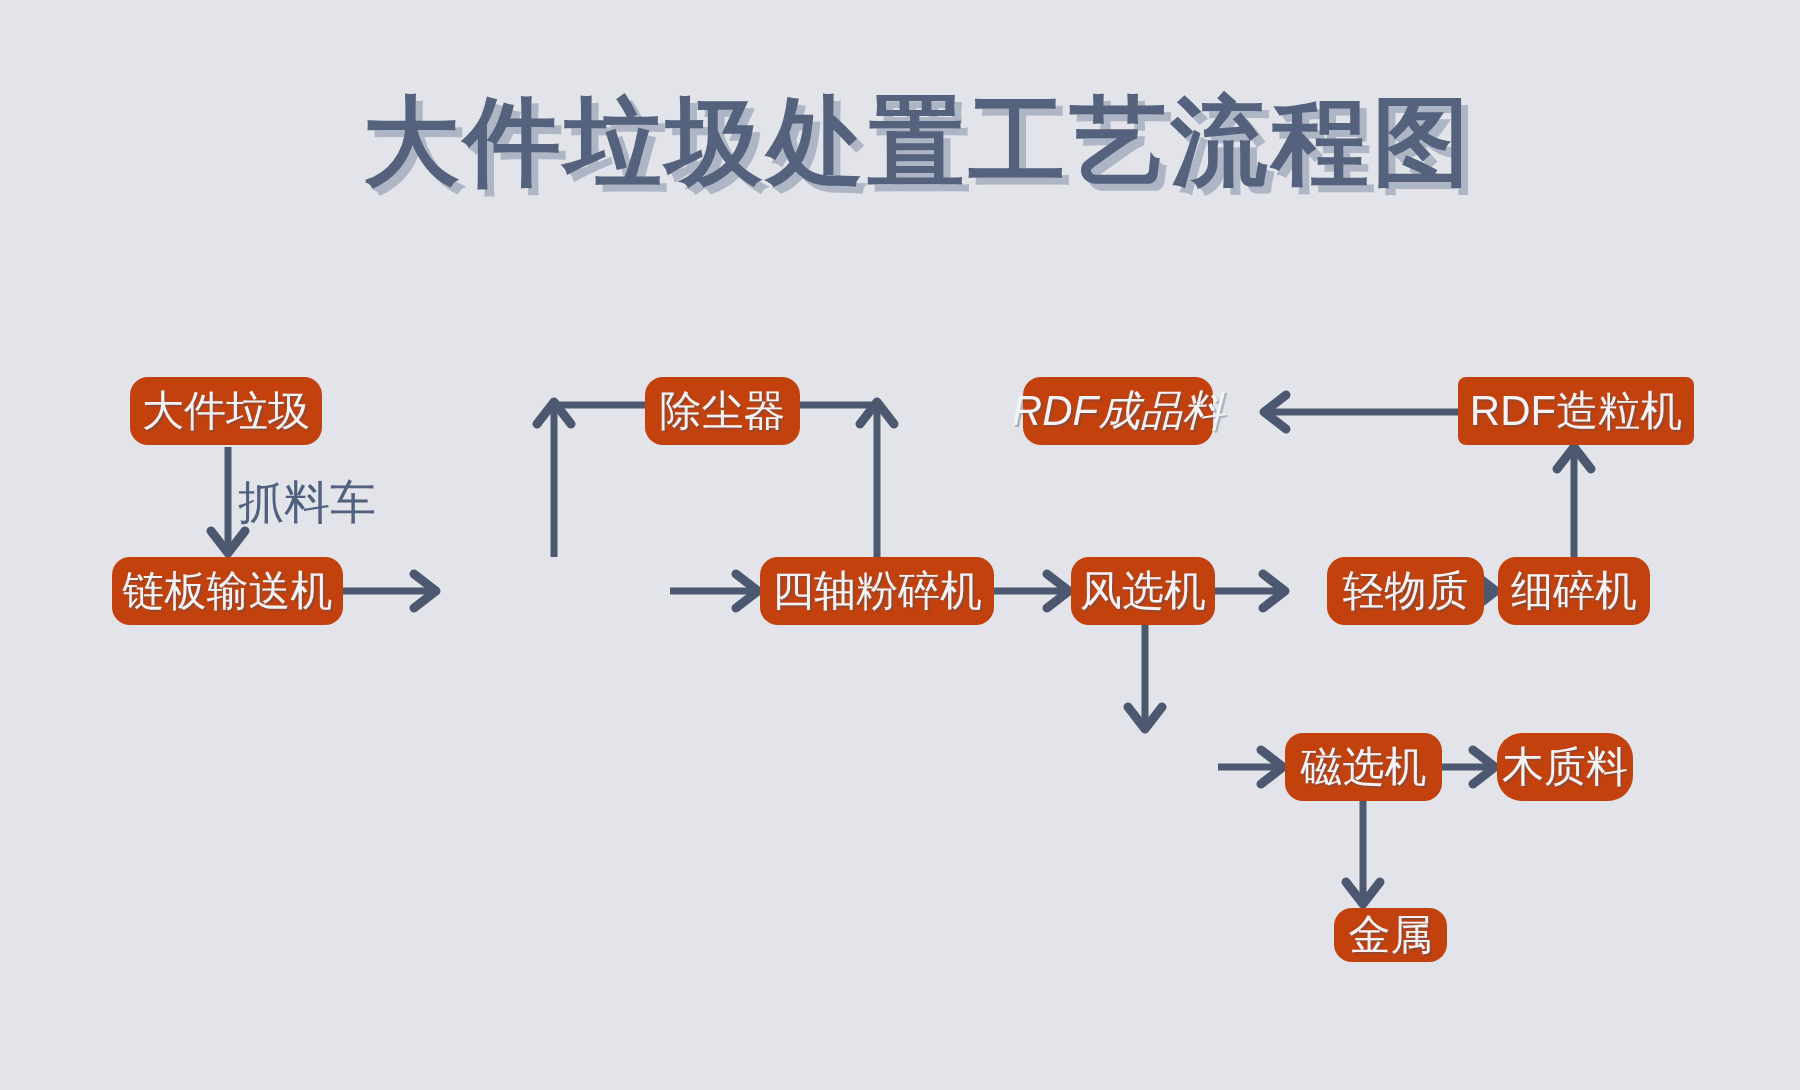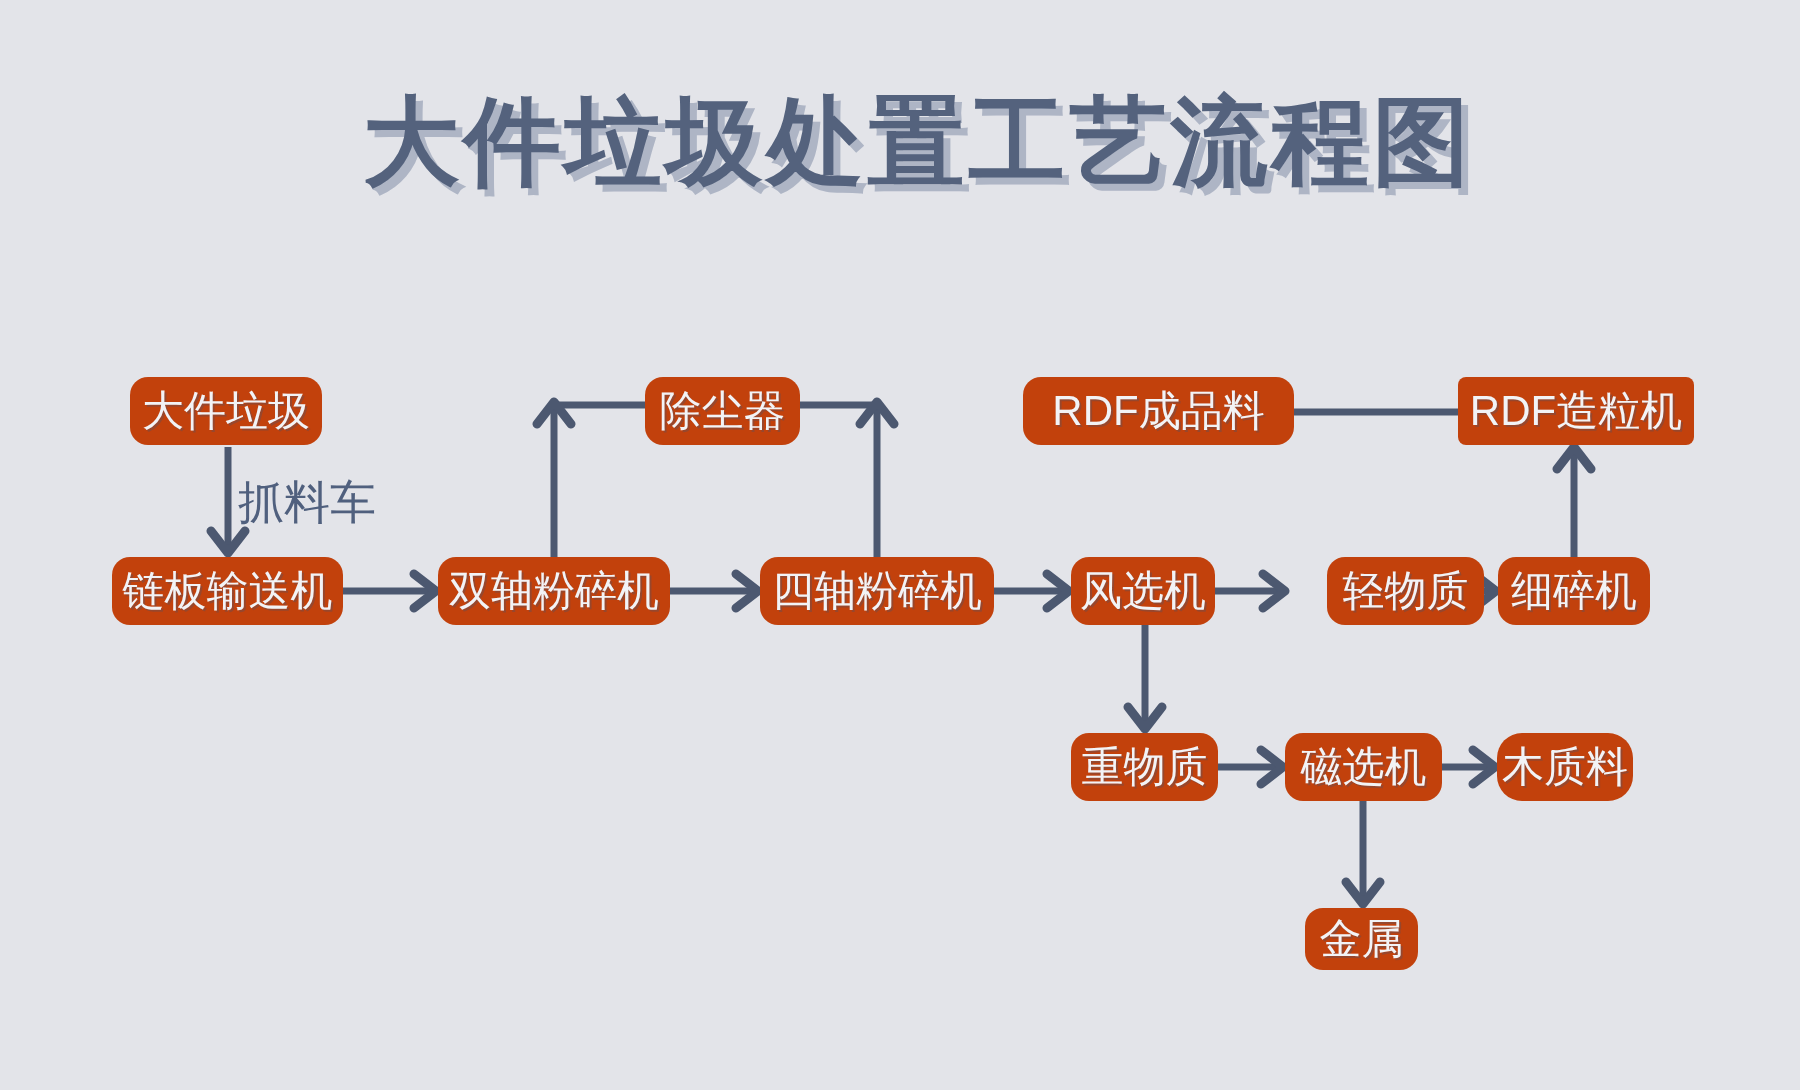--- a/index.html
+++ b/index.html
@@ -21,32 +21,32 @@
     border-radius:18px;height:68px;
     text-shadow:2px 2px 0 rgba(73,84,108,0.35);
     white-space:nowrap;
   }
   .edge-label{
     position:absolute;color:#50607E;font-size:46px;white-space:nowrap;
   }
   
   #n-bulky{left:130px;top:377px;width:192px;}
   #n-dust{left:645px;top:377px;width:155px;}
-  #n-rdfprod{left:1023px;top:377px;width:271px;}
+  #n-rdfprod{left:1023px;top:377px;width:190px;font-style:italic;}
   #n-rdfgran{left:1458px;top:377px;width:236px;border-radius:8px;}
   #n-chain{left:112px;top:557px;width:231px;}
   #n-twin{left:438px;top:557px;width:232px;}
   #n-four{left:760px;top:557px;width:234px;}
   #n-air{left:1071px;top:557px;width:144px;}
   #n-light{left:1287px;top:557px;width:157px;margin-left:40px;}
   #n-fine{left:1498px;top:557px;width:152px;}
   #n-heavy{left:1071px;top:733px;width:147px;}
   #n-magnet{left:1285px;top:733px;width:157px;}
   #n-wood{left:1497px;top:733px;width:136px;border-radius:25px;}
-  #n-metal{left:1305px;top:908px;width:113px;height:62px;}
+  #n-metal{left:1334px;top:908px;width:113px;height:54px;}
   #lbl-grab{left:238px;top:472px;}
 </style>
 </head>
 <body>
 
 <div class="stage">
 
   <h1 class="title">大件垃圾处置工艺流程图</h1>
 
   <svg class="edges" viewBox="0 0 1800 1090" xmlns="http://www.w3.org/2000/svg" aria-hidden="true">
@@ -87,25 +87,23 @@
 
       <line x1="1363" y1="801" x2="1363" y2="902" marker-end="url(#arrow)"></line>
     </g>
   </svg>
 
   <div class="node" id="n-bulky">大件垃圾</div>
   <div class="node" id="n-dust">除尘器</div>
   <div class="node" id="n-rdfprod">RDF成品料</div>
   <div class="node" id="n-rdfgran">RDF造粒机</div>
   <div class="node" id="n-chain">链板输送机</div>
-  <div class="node" id="n-twin">双轴粉碎机</div>
   <div class="node" id="n-four">四轴粉碎机</div>
   <div class="node" id="n-air">风选机</div>
   <div class="node" id="n-light">轻物质</div>
   <div class="node" id="n-fine">细碎机</div>
-  <div class="node" id="n-heavy">重物质</div>
   <div class="node" id="n-magnet">磁选机</div>
   <div class="node" id="n-wood">木质料</div>
   <div class="node" id="n-metal">金属</div>
 
   <div class="edge-label" id="lbl-grab">抓料车</div>
 
 </div>
 
 </body></html>

